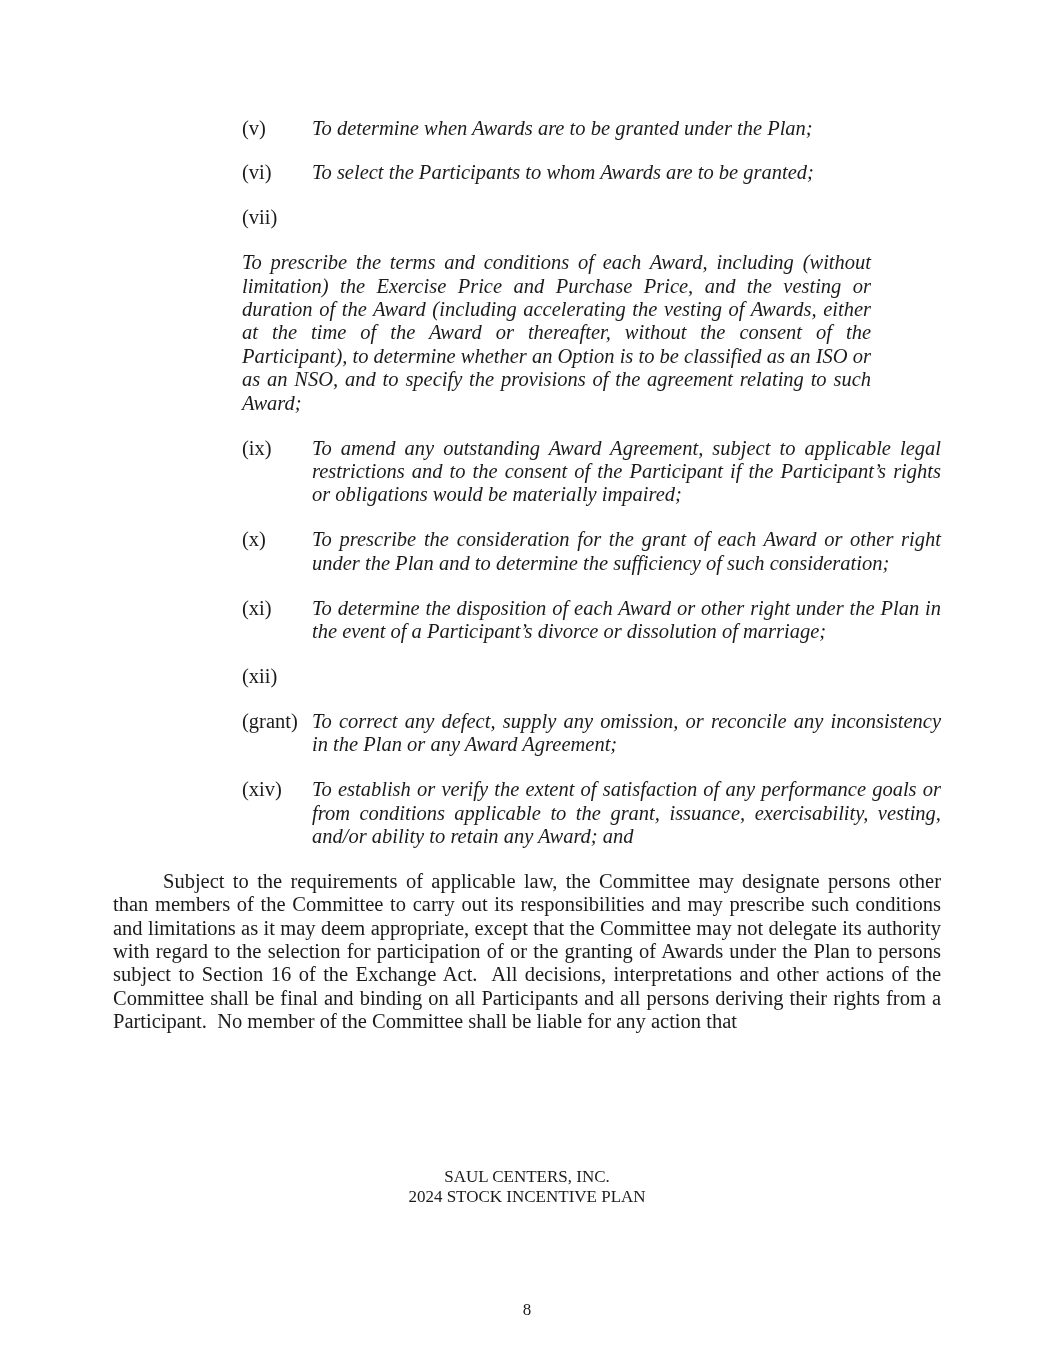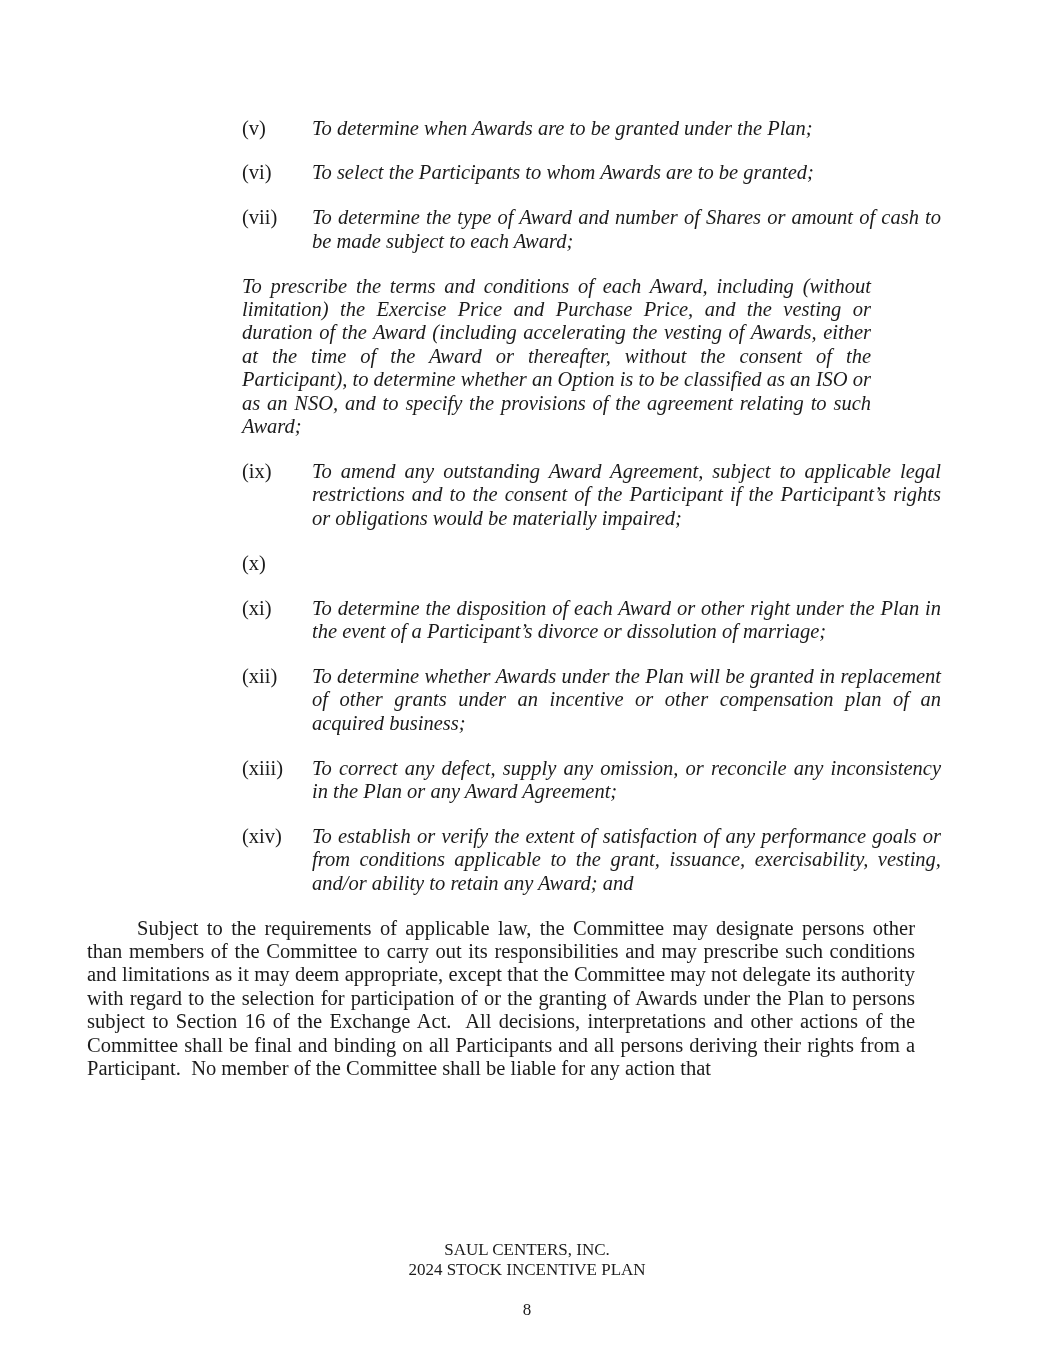--- a/index.html
+++ b/index.html
@@ -33,29 +33,29 @@
   }
   .list-item .label {
     flex: 0 0 70px;
   }
   .list-item .text {
     width: 629px;
     text-align: justify;
     font-style: italic;
   }
   .body-paragraph {
-    margin-left: 87px;
+    margin-left: 113px;
     width: 828px;
     text-align: justify;
     text-indent: 50px;
     margin-top: 0;
   }
   .footer {
     position: absolute;
-    top: 1240px;
+    top: 1167px;
     left: 113px;
     width: 828px;
     text-align: center;
     font-size: 17px;
     line-height: 19.5px;
   }
   .page-number {
     position: absolute;
     top: 1300px;
     left: 113px;
@@ -77,48 +77,47 @@
     <span class="text">To determine when Awards are to be granted under the Plan;</span>
   </div>
 
   <div class="list-item">
     <span class="label">(vi)</span>
     <span class="text">To select the Participants to whom Awards are to be granted;</span>
   </div>
 
   <div class="list-item">
     <span class="label">(vii)</span>
-    <span class="text">To determine the type of Award and number of Shares or amount of cash to be made subject to each Award;</span>
   </div>
 
   <div class="list-item">
     <span class="text">To prescribe the terms and conditions of each Award, including (without limitation) the Exercise Price and Purchase Price, and the vesting or duration of the Award (including accelerating the vesting of Awards, either at the time of the Award or thereafter, without the consent of the Participant), to determine whether an Option is to be classified as an ISO or as an NSO, and to specify the provisions of the agreement relating to such Award;</span>
   </div>
 
   <div class="list-item">
     <span class="label">(ix)</span>
     <span class="text">To amend any outstanding Award Agreement, subject to applicable legal restrictions and to the consent of the Participant if the Participant’s rights or obligations would be materially impaired;</span>
   </div>
 
   <div class="list-item">
     <span class="label">(x)</span>
+    <span class="text">To prescribe the consideration for the grant of each Award or other right under the Plan and to determine the sufficiency of such consideration;</span>
   </div>
 
   <div class="list-item">
     <span class="label">(xi)</span>
     <span class="text">To determine the disposition of each Award or other right under the Plan in the event of a Participant’s divorce or dissolution of marriage;</span>
   </div>
 
   <div class="list-item">
     <span class="label">(xii)</span>
-    <span class="text">To determine whether Awards under the Plan will be granted in replacement of other grants under an incentive or other compensation plan of an acquired business;</span>
   </div>
 
   <div class="list-item">
-    <span class="label">(xiii)</span>
+    <span class="label">(grant)</span>
     <span class="text">To correct any defect, supply any omission, or reconcile any inconsistency in the Plan or any Award Agreement;</span>
   </div>
 
   <div class="list-item">
     <span class="label">(xiv)</span>
     <span class="text">To establish or verify the extent of satisfaction of any performance goals or from conditions applicable to the grant, issuance, exercisability, vesting, and/or ability to retain any Award; and</span>
   </div>
 
 </div>
 

